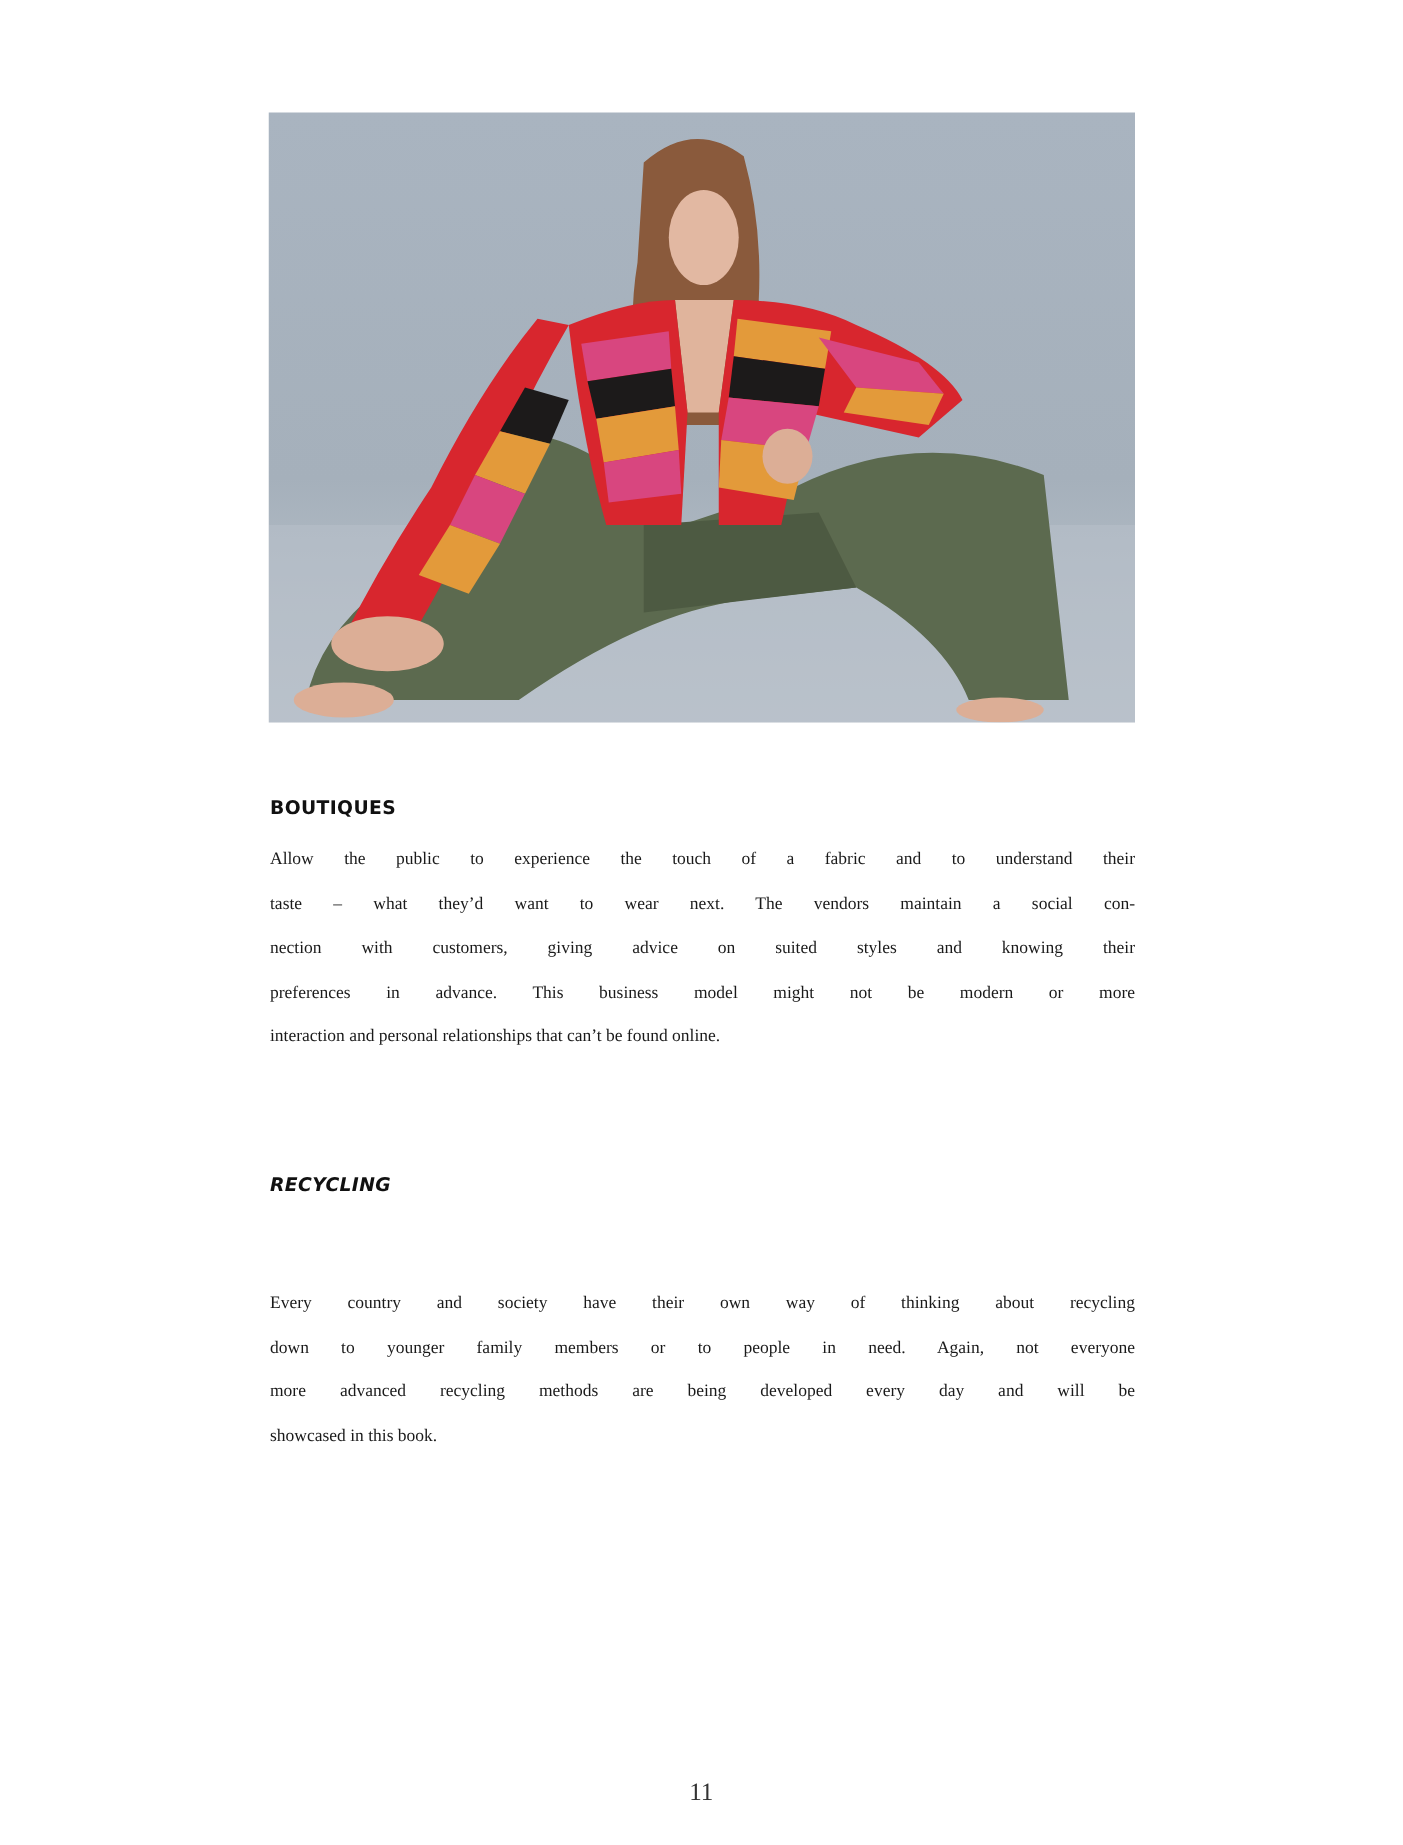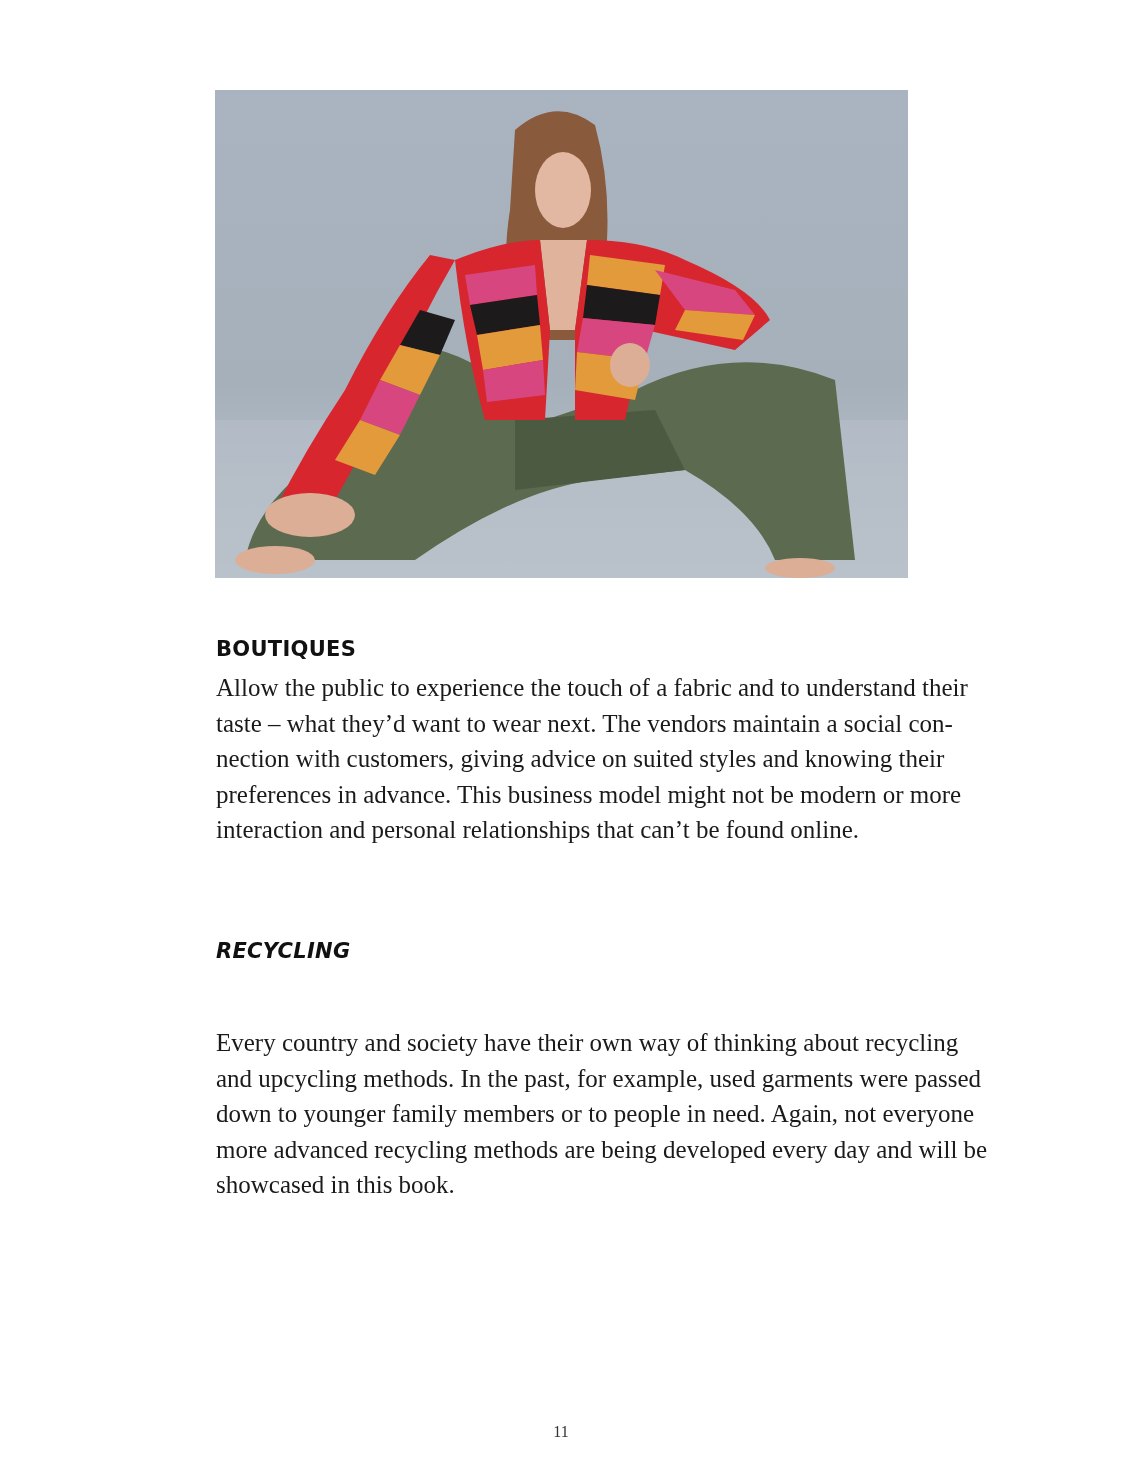--- a/index.html
+++ b/index.html
@@ -6,33 +6,33 @@
     body { width: 1122px; height: 1476px; position: relative; overflow: hidden; }
     .photo {
       position: absolute; left: 215px; top: 90px; width: 693px; height: 488px;
       background: linear-gradient(180deg, #a9b4c0 0%, #a5b0bb 60%, #b3bcc5 80%, #bcc4cc 100%);
       overflow: hidden;
     }
     .photo svg { display: block; width: 100%; height: 100%; }
     .heading {
       position: absolute; left: 216px;
       font-family: "DejaVu Sans", sans-serif; font-weight: bold;
-      font-size: 21px; color: #111; letter-spacing: 0.3px; margin: 0;
+      font-size: 15px; color: #111; letter-spacing: 0.3px; margin: 0;
     }
     .para {
       position: absolute; left: 216px; width: 692px;
-      font-family: "Liberation Serif", serif; font-size: 25px;
+      font-family: "Liberation Serif", serif; font-size: 14px;
       line-height: 35.5px; color: #1a1a1a; text-align: justify;
       margin: 0; hyphens: manual;
     }
     .line { display: block; text-align-last: justify; white-space: nowrap; }
     .line.last { text-align-last: left; }
     .page-num {
       position: absolute; left: 0; width: 1122px; top: 1423px; text-align: center;
-      font-family: "Liberation Serif", serif; font-size: 16px; color: #333;
+      font-family: "Liberation Serif", serif; font-size: 20px; color: #333;
     }
   </style>
 </head>
 <body>
 
 <div class="photo">
   <svg viewBox="0 0 693 488" preserveAspectRatio="none">
 
     <rect x="0" y="330" width="693" height="158" fill="#b7c0c9" opacity="0.6"></rect>
 
@@ -77,19 +77,18 @@
   <span class="line">Allow the public to experience the touch of a fabric and to understand their</span>
   <span class="line">taste – what they’d want to wear next. The vendors maintain a social con-</span>
   <span class="line">nection with customers, giving advice on suited styles and knowing their</span>
   <span class="line">preferences in advance. This business model might not be modern or more</span>
   <span class="line last">interaction and personal relationships that can’t be found online.</span>
 </p>
 
 <h2 class="heading" style="top:939px;font-style:italic;">RECYCLING</h2>
 <p class="para" style="top:1025px;">
   <span class="line">Every country and society have their own way of thinking about recycling</span>
-  <span class="line">and upcycling methods. In the past, for example, used garments were passed</span>
   <span class="line">down to younger family members or to people in need. Again, not everyone</span>
   <span class="line">more advanced recycling methods are being developed every day and will be</span>
   <span class="line last">showcased in this book.</span>
 </p>
 
 <div class="page-num">11</div>
 
 </body></html>

